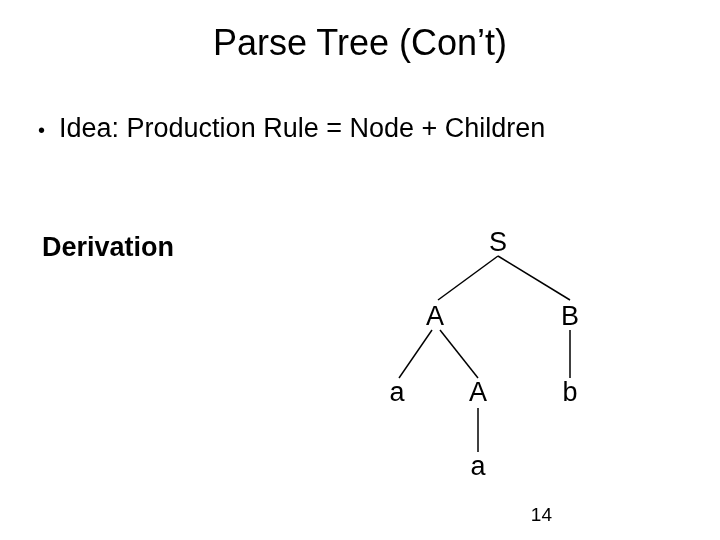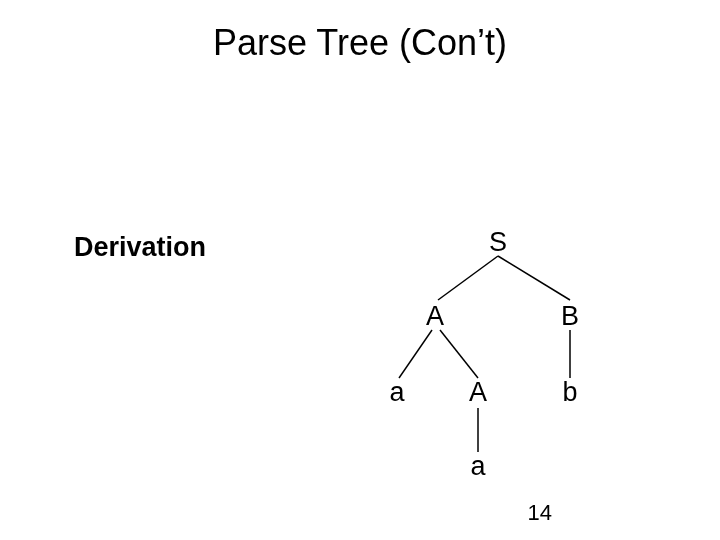--- a/index.html
+++ b/index.html
@@ -42,21 +42,20 @@
     margin-right: 14px;
     font-size: 20px;
     line-height: 1;
   }
   .deriv-label {
     position: absolute;
     top: 232px;
     left: 42px;
     font-size: 27px;
     font-weight: 700;
-    margin-left: 32px;
   }
   .deriv-lines {
     position: absolute;
     top: 280px;
     left: 68px;
     font-size: 27px;
     line-height: 1.8;
   }
   .deriv-line {
     white-space: pre;
@@ -83,31 +82,34 @@
     height: 540px;
   }
   .tree svg line {
     stroke: #000;
     stroke-width: 1.5;
   }
   .page-num {
     position: absolute;
     right: 20px;
     bottom: 14px;
-    font-size: 22px;
+    font-size: 19px;
   }
 </style>
 </head>
 <body>
 
 <div class="slide">
 
   <div class="title">Parse Tree (Con’t)</div>
 
   <div class="bullets">
+    <div class="bullet">
+      <span class="dot">•</span><span>Idea: Production Rule = Node + Children</span>
+    </div>
   </div>
 
   <div class="deriv-label">Derivation</div>
 
 
   <div class="tree">
     <svg>
       <line x1="498" y1="256" x2="438" y2="300"></line>
       <line x1="498" y1="256" x2="570" y2="300"></line>
       <line x1="432" y1="330" x2="399" y2="378"></line>

